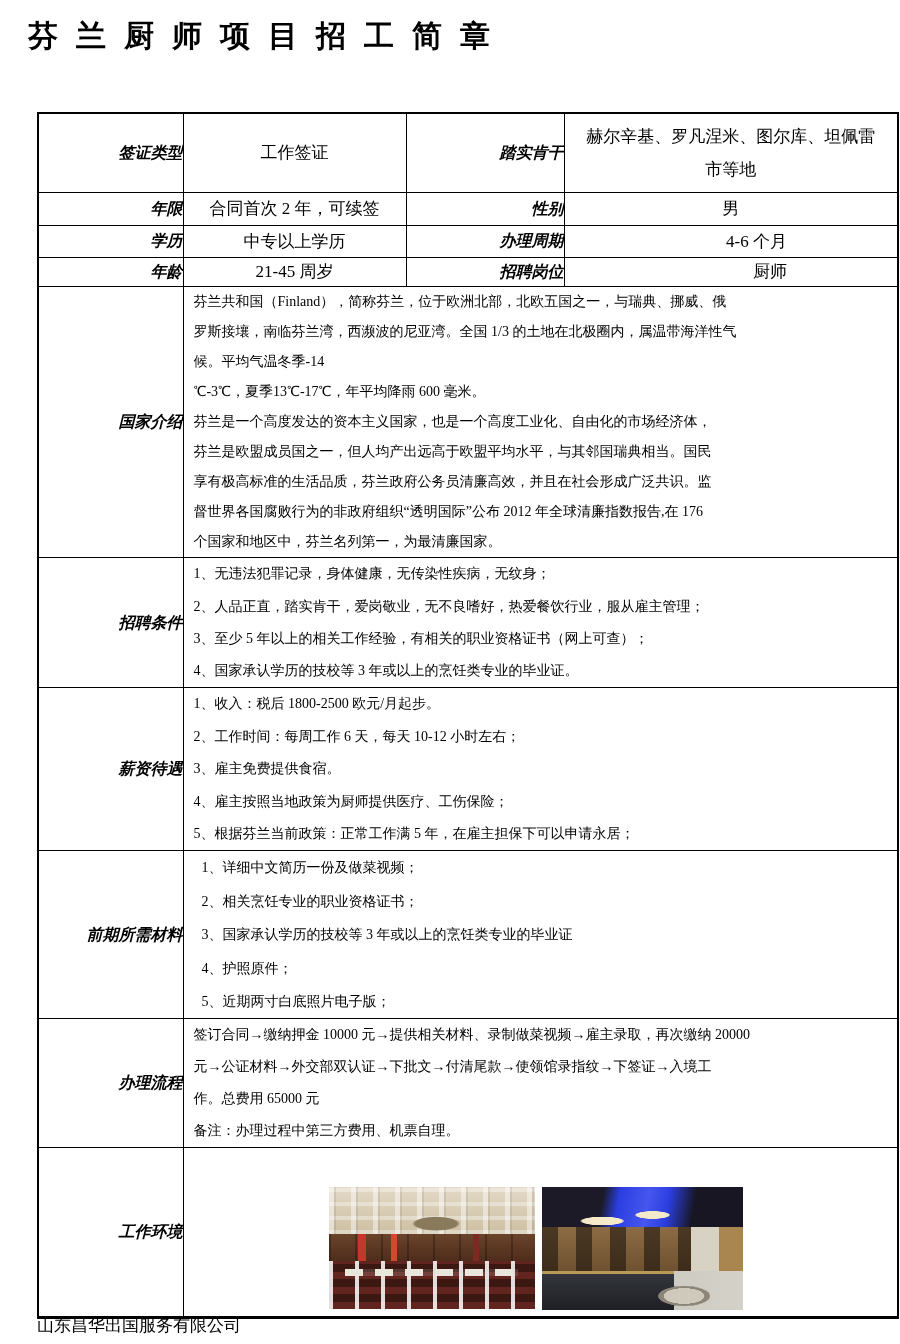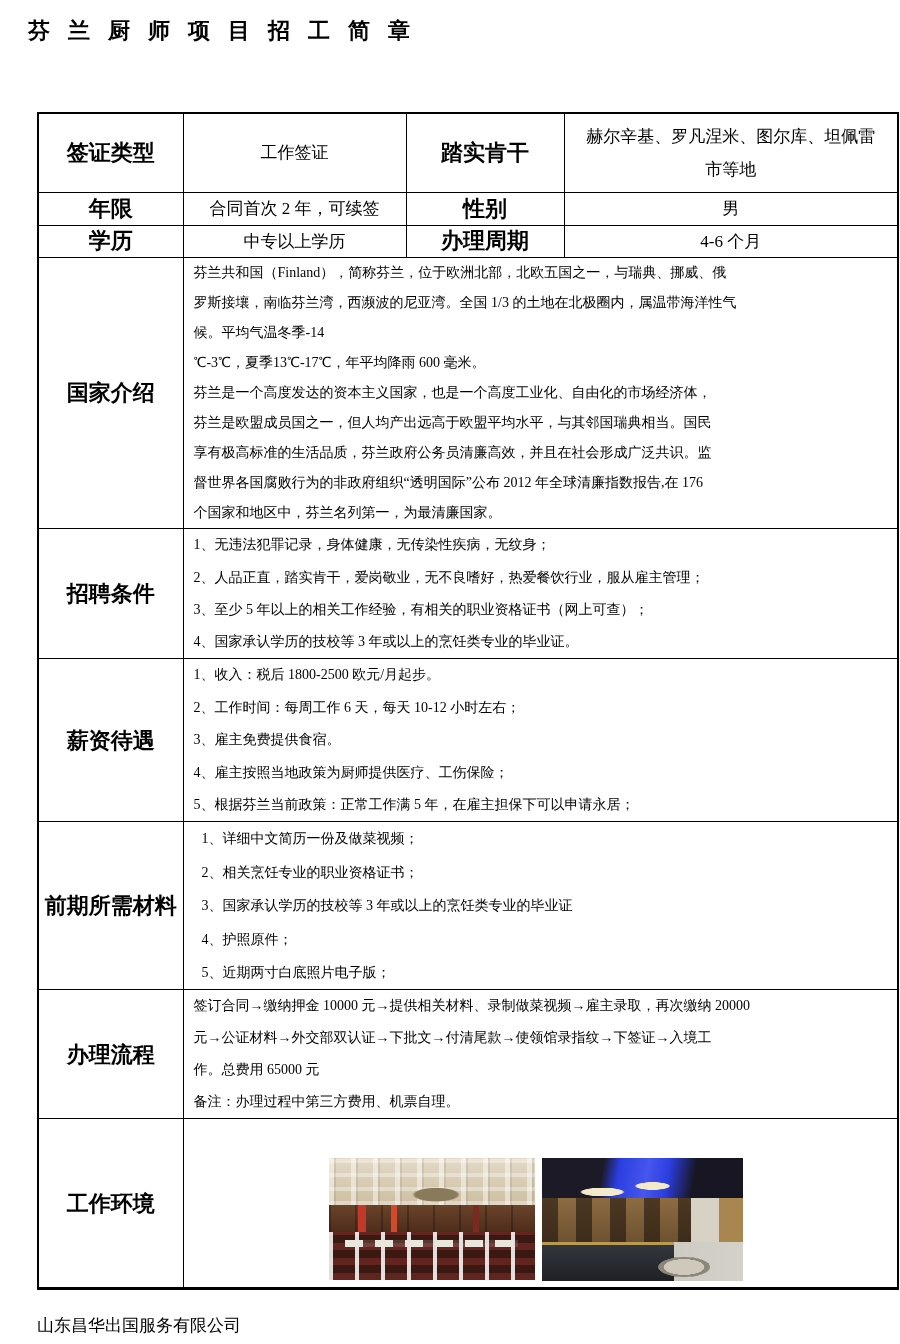--- a/index.html
+++ b/index.html
@@ -3,36 +3,36 @@
 <meta charset="utf-8">
 <style>
   html,body{margin:0;padding:0;}
   body{
     width:900px;height:1344px;position:relative;background:#ffffff;
     font-family:"Liberation Serif", serif;color:#000;
   }
   .page-title{
     position:absolute;left:28px;top:16px;margin:0;
     font-family:"Liberation Serif", serif;
-    font-size:22px;font-weight:bold;letter-spacing:18px;white-space:nowrap;
+    font-size:30px;font-weight:bold;letter-spacing:18px;white-space:nowrap;
   }
   table.main{
     position:absolute;left:37px;top:112px;width:860px;
     border-collapse:collapse;table-layout:fixed;
     border:2px solid #000;border-bottom:3px solid #000;
   }
   td{border:1.5px solid #000;padding:0;vertical-align:middle;overflow:hidden;}
   .lbl{
     font-family:"Liberation Sans", sans-serif;
-    font-weight:bold;text-align:center;font-size:22px;line-height:1.25;
+    font-weight:bold;text-align:right;font-size:16px;line-height:1.25;font-style:italic;
   }
   .val{
     text-align:center;font-size:17px;font-family:"Liberation Serif", serif;
   }
-  .val.shift-left{}
+  .val.shift-left{padding-right:110px;text-align:right;}
   .two-line{line-height:33px;}
   .content{
     vertical-align:top;padding:0 8px 0 10px;font-size:14px;
     font-family:"Liberation Serif", serif;
   }
   .line{white-space:nowrap;}
   .lh-30 .line{line-height:30.1px;}
   .lh-32 .line{line-height:32.25px;}
   .lh-324 .line{line-height:32.4px;}
   .lh-334 .line{line-height:33.4px;margin-left:8px;}
@@ -112,20 +112,26 @@
     <td class="val">男</td>
   </tr>
 
   <tr style="height:32px">
     <td class="lbl">学历</td>
     <td class="val">中专以上学历</td>
     <td class="lbl">办理周期</td>
     <td class="val shift-left">4-6 个月</td>
   </tr>
 
+  <tr style="height:29px">
+    <td class="lbl">年龄</td>
+    <td class="val">21-45 周岁</td>
+    <td class="lbl">招聘岗位</td>
+    <td class="val shift-left">厨师</td>
+  </tr>
 
   <tr style="height:271px">
     <td class="lbl">国家介绍</td>
     <td class="content lh-30" colspan="3">
       <div class="line">芬兰共和国（Finland），简称芬兰，位于欧洲北部，北欧五国之一，与瑞典、挪威、俄</div>
       <div class="line">罗斯接壤，南临芬兰湾，西濒波的尼亚湾。全国 1/3 的土地在北极圈内，属温带海洋性气</div>
       <div class="line">候。平均气温冬季-14</div>
       <div class="line">℃-3℃，夏季13℃-17℃，年平均降雨 600 毫米。</div>
       <div class="line">芬兰是一个高度发达的资本主义国家，也是一个高度工业化、自由化的市场经济体，</div>
       <div class="line">芬兰是欧盟成员国之一，但人均产出远高于欧盟平均水平，与其邻国瑞典相当。国民</div>

